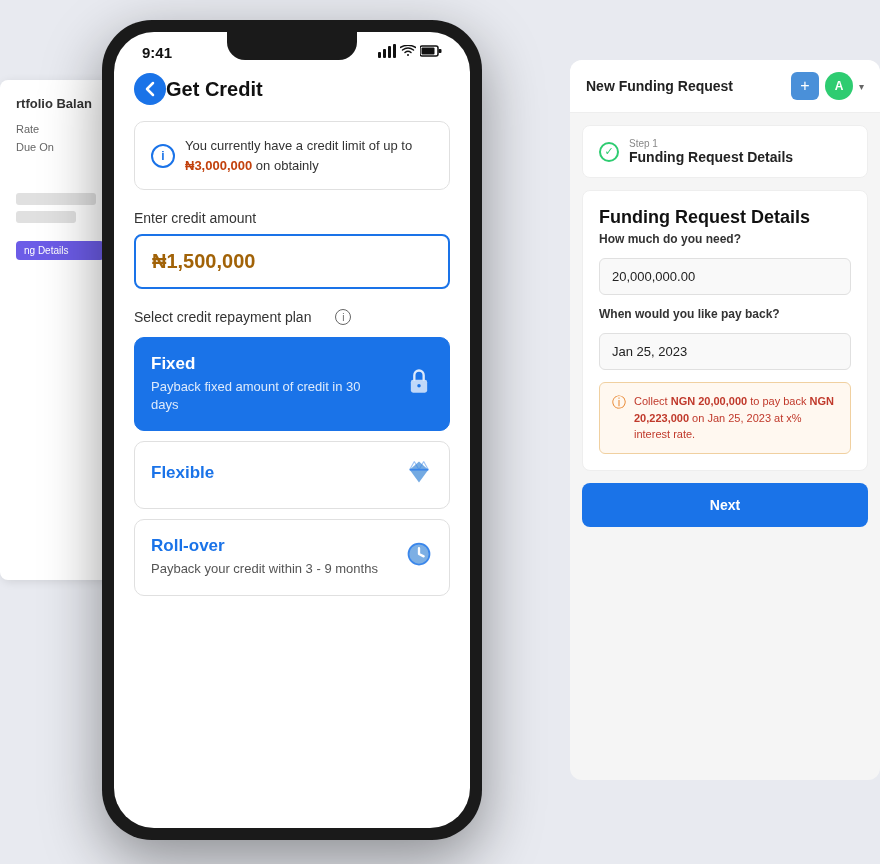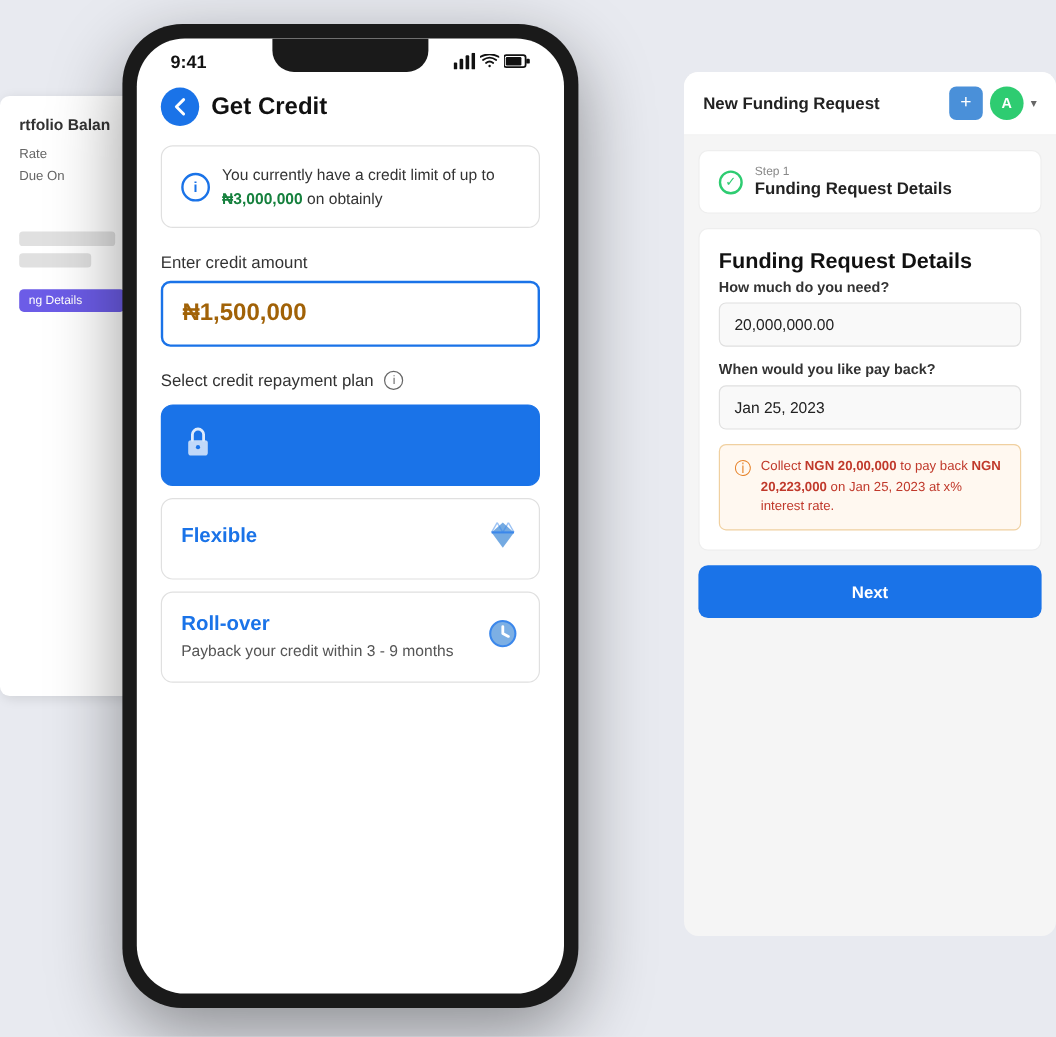--- a/index.html
+++ b/index.html
@@ -159,20 +159,21 @@
       margin-bottom: 6px;
     }
     .funding-details-card .field-value {
       background: #f9f9f9;
       border: 1px solid #e0e0e0;
       border-radius: 6px;
       padding: 10px 12px;
       font-size: 13px;
       color: #222;
       margin-bottom: 12px;
+      margin-top: 12px;
     }
     .info-box {
       background: #fff8f0;
       border: 1px solid #f0d0a0;
       border-radius: 6px;
       padding: 10px 12px;
       display: flex;
       gap: 8px;
       align-items: flex-start;
     }
@@ -246,21 +247,20 @@
       gap: 4px;
       align-items: center;
       font-size: 13px;
       color: #111;
     }
 
     
     .app-header {
       display: flex;
       align-items: center;
-      gap: 10px;
       padding: 8px 20px 16px;
       text-align: right;
     }
     .back-btn {
       width: 32px;
       height: 32px;
       background: #1a73e8;
       border-radius: 50%;
       display: flex;
       align-items: center;
@@ -298,21 +298,21 @@
       font-size: 12px;
       font-weight: 700;
       flex-shrink: 0;
     }
     .credit-banner .banner-text {
       font-size: 13px;
       color: #333;
       line-height: 1.5;
     }
     .credit-banner .banner-text strong {
-      color: #15803d;
+      color: #c2410c;
       font-weight: 700;
     }
 
     
     .section-label {
       font-size: 14px;
       color: #333;
       padding: 0 20px 8px;
       font-weight: 400;
     }
@@ -328,21 +328,21 @@
       color: #a16207;
     }
 
     
     .plan-label {
       font-size: 14px;
       color: #333;
       padding: 0 20px 12px;
       display: flex;
       align-items: center;
-      gap: 9px;
+      gap: 24px;
     }
     .plan-label .info-icon-sm {
       width: 16px;
       height: 16px;
       border: 1.5px solid #666;
       border-radius: 50%;
       display: flex;
       align-items: center;
       justify-content: center;
       font-size: 10px;
@@ -502,20 +502,24 @@
       <div class="amount-input">
         <span class="amount-value">₦1,500,000</span>
       </div>
 
       <div class="plan-label">
         <span>Select credit repayment plan</span>
         <div class="info-icon-sm">i</div>
       </div>
 
       <div class="plan-card selected">
+        <div class="plan-content">
+          <div class="plan-name">Fixed</div>
+          <div class="plan-desc">Payback fixed amount of credit in 30 days</div>
+        </div>
         <div class="plan-icon">
           <svg class="lock-icon-svg" viewBox="0 0 24 24" fill="none">
             <rect x="5" y="11" width="14" height="11" rx="2" fill="white" opacity="0.85"></rect>
             <path d="M8 11V7a4 4 0 018 0v4" stroke="white" stroke-width="2" stroke-linecap="round"></path>
             <circle cx="12" cy="16" r="1.5" fill="#1a73e8"></circle>
           </svg>
         </div>
       </div>
 
       <div class="plan-card">

